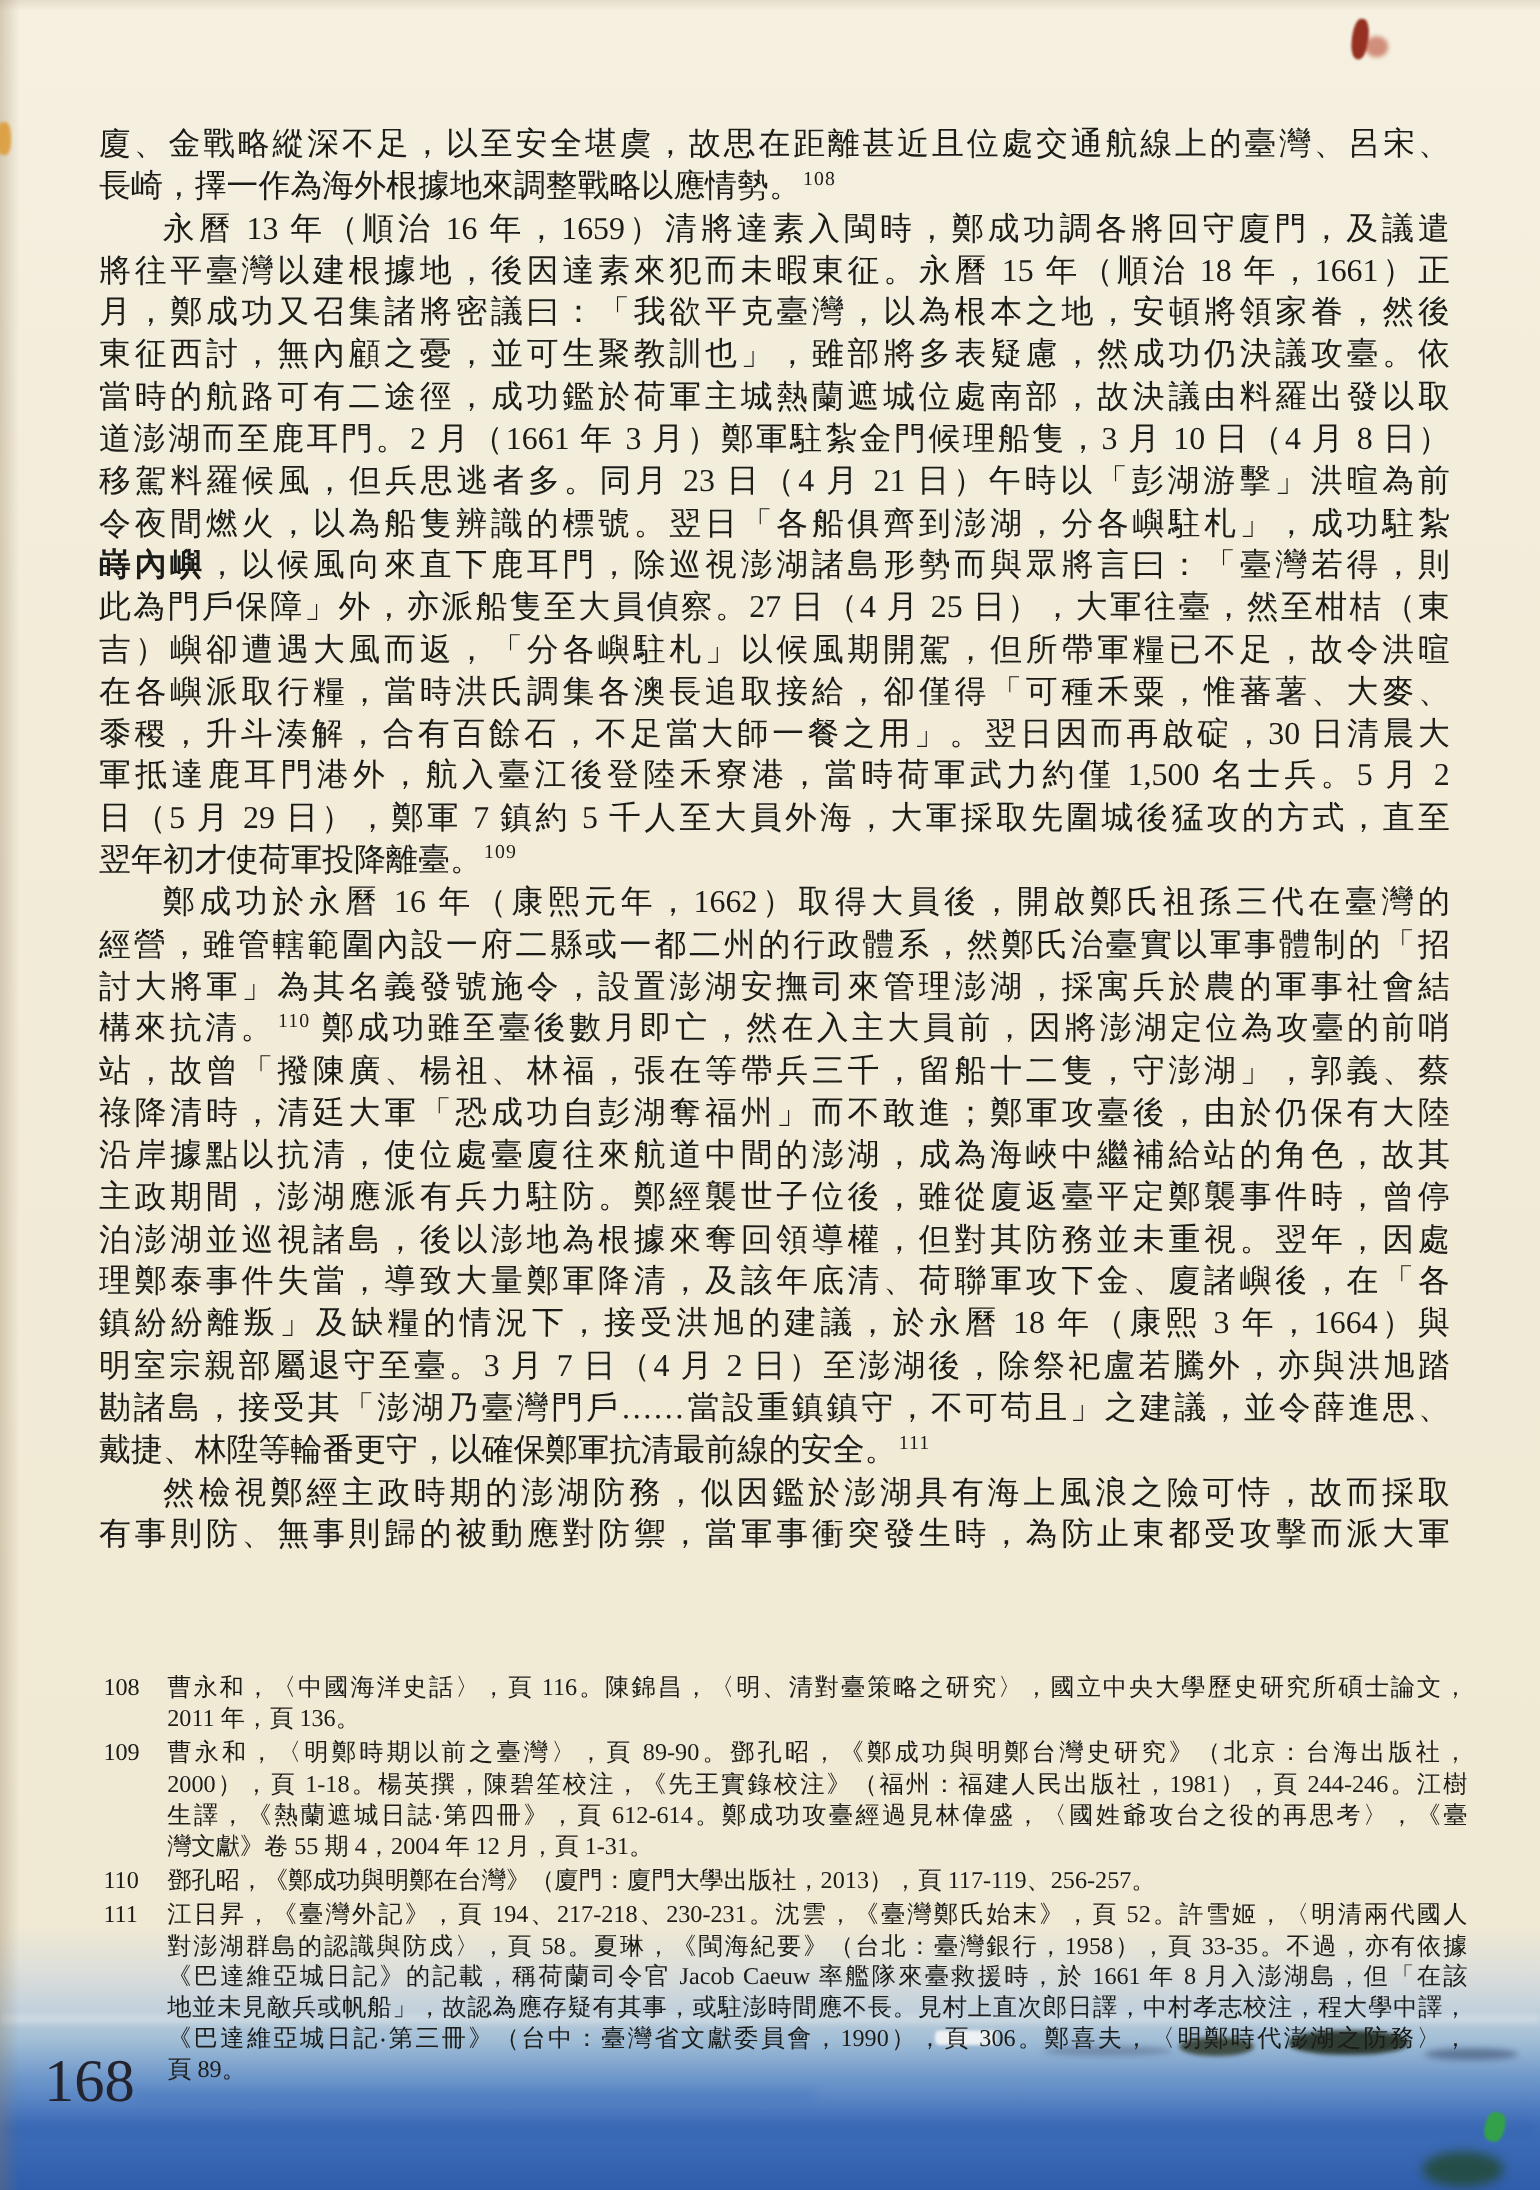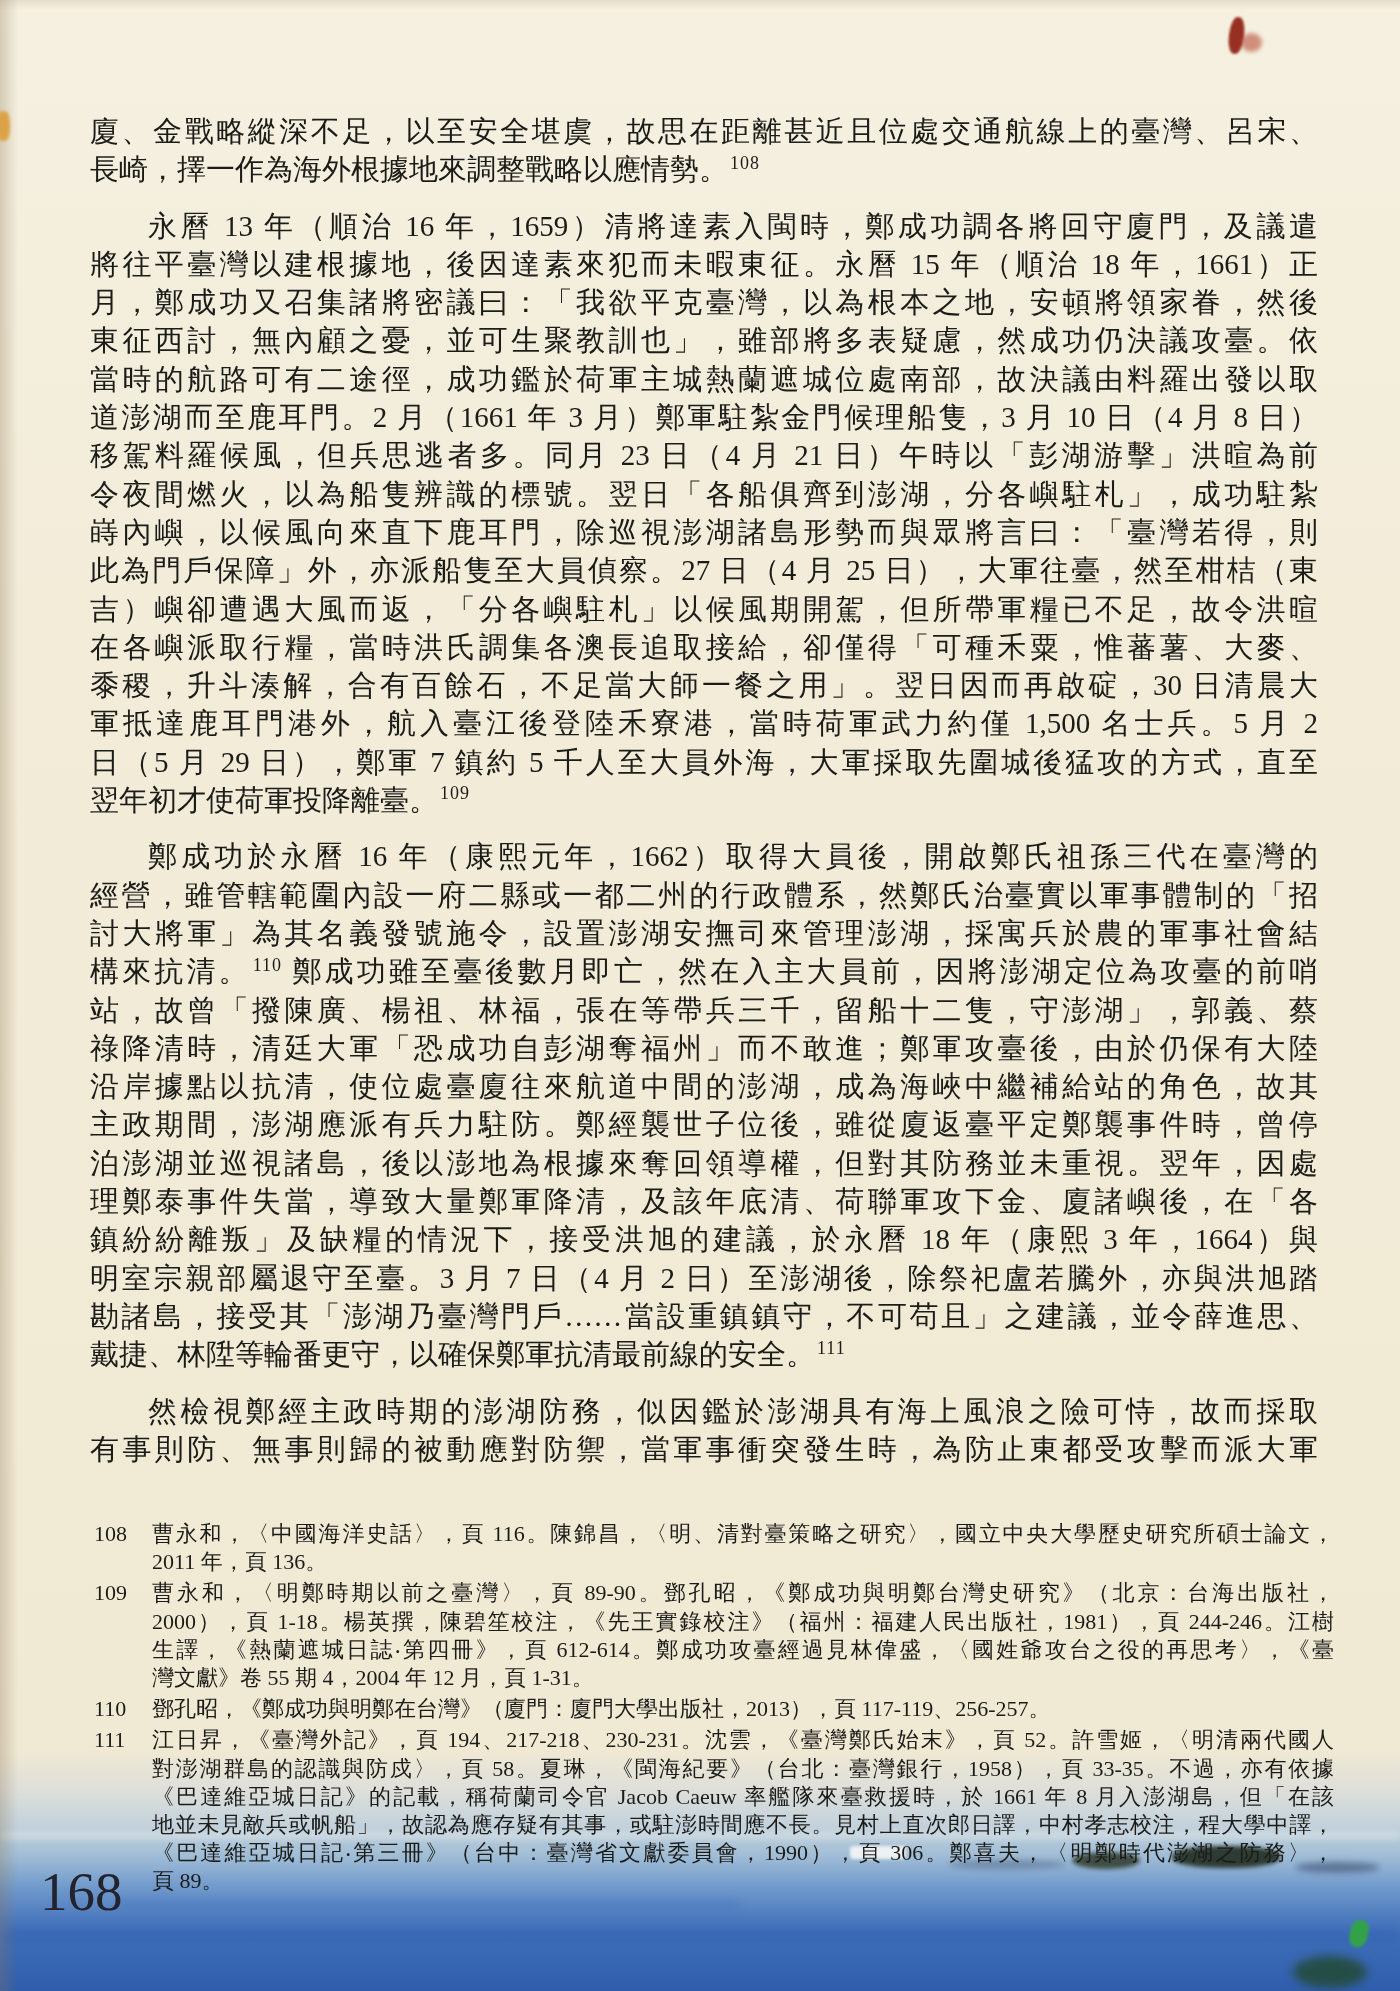--- a/index.html
+++ b/index.html
@@ -13,26 +13,26 @@
   .edge-top{position:absolute;left:0;top:0;width:100%;height:10px;z-index:2;
         background:linear-gradient(180deg,rgba(150,135,105,.18),rgba(150,135,105,0));}
   .red-mark{position:absolute;left:1229px;top:17px;width:15px;height:37px;z-index:3;
         background:#8e2012;border-radius:45%;transform:rotate(7deg);filter:blur(1px);opacity:.92;}
   .red-mark2{position:absolute;left:1241px;top:33px;width:21px;height:19px;z-index:3;
         background:#b3402a;border-radius:50%;filter:blur(2px);opacity:.55;}
   .orange-mark{position:absolute;left:-3px;top:111px;width:13px;height:30px;z-index:3;
         background:#dd9a33;border-radius:40%;filter:blur(1.5px);opacity:.85;}
 
   .body-text{position:absolute;left:90px;top:112px;width:1228px;z-index:4;font-size:29px;}
-  .para{margin-top:18px;}
+  .para{}
   .para:first-child{margin-top:0;}
   .line{line-height:38.3px;text-align:justify;text-align-last:justify;}
   .line.short{text-align:justify;text-align-last:left;}
   .line.indent{text-indent:58px;}
-  b{font-weight:normal;}
+  b{font-weight:bold;}
   sup{font-size:.62em;vertical-align:super;line-height:0;letter-spacing:1px;margin-left:2px;}
 
   .footnotes{position:absolute;left:90px;top:1520px;width:1244px;z-index:5;font-size:22px;}
   .fn{position:relative;padding-left:62px;}
   .fn + .fn{margin-top:3px;}
   .fn-num{position:absolute;left:4px;top:0;line-height:28.2px;}
   .fn .line{line-height:28.2px;}
 
   .page-num{position:absolute;left:40px;top:1860px;z-index:6;font-size:55px;color:#23232e;}
 

